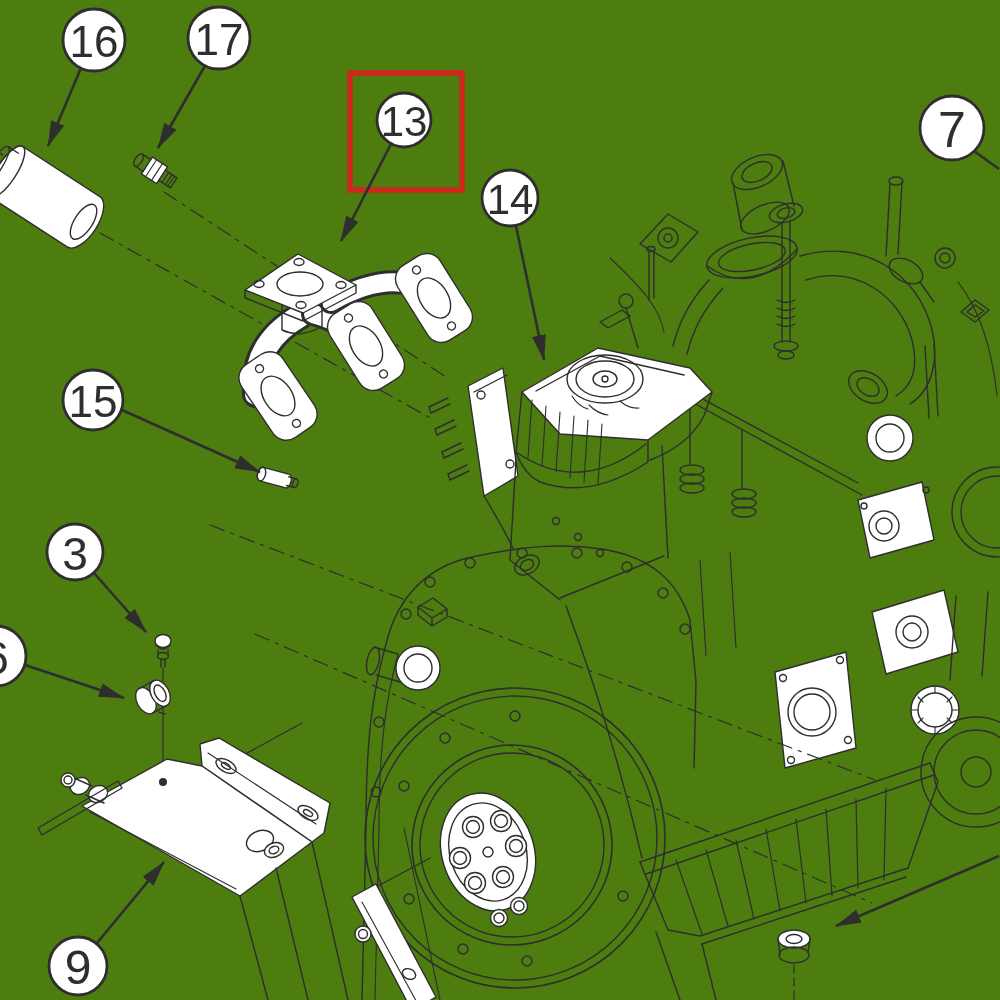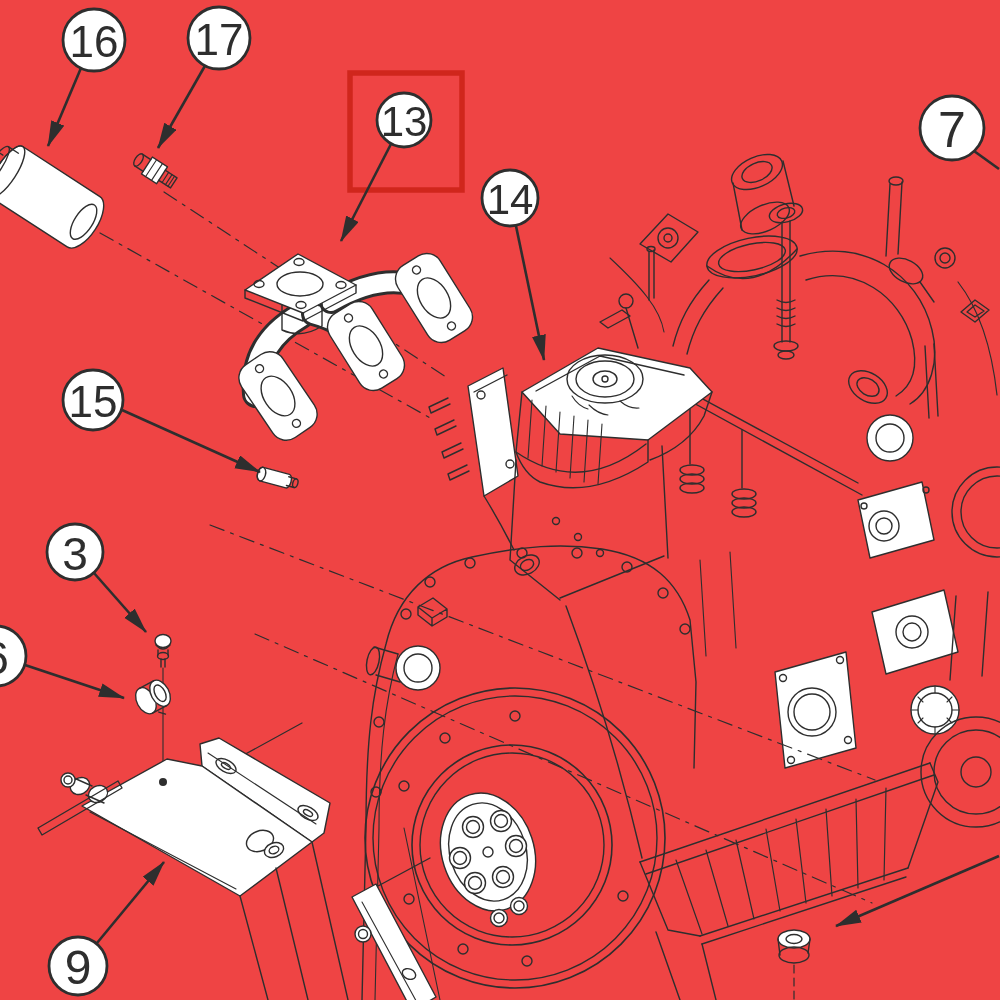--- a/index.html
+++ b/index.html
@@ -1,16 +1,16 @@
 <!DOCTYPE html>
 <html><head>
 <meta charset="utf-8">
 <style>
   html,body{margin:0;padding:0;background:#fff;}
-  #stage{position:relative;width:1000px;height:1000px;background:#ef4444;overflow:hidden;}
+  #stage{position:relative;width:1000px;height:1000px;background:#4d7c0f;overflow:hidden;}
   svg{display:block;}
   text.callout-num{font-family:"Liberation Sans",sans-serif;font-weight:400;}
 </style>
 </head>
 <body>
 
 <div id="stage">
 <svg id="diagram-svg" width="1000" height="1000" viewBox="0 0 1000 1000">
   <defs>
     <marker id="arrowhead" markerUnits="userSpaceOnUse" markerWidth="28" markerHeight="15" refX="25" refY="7" orient="auto">

